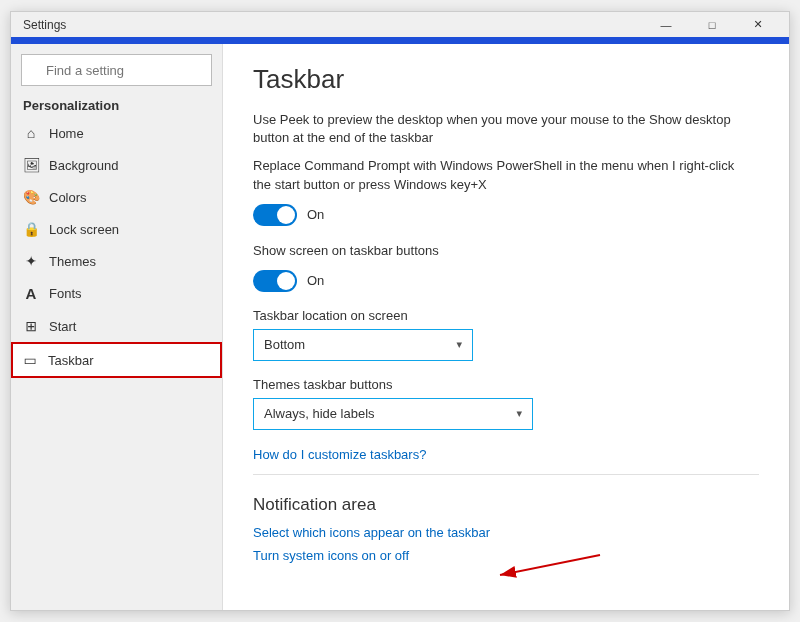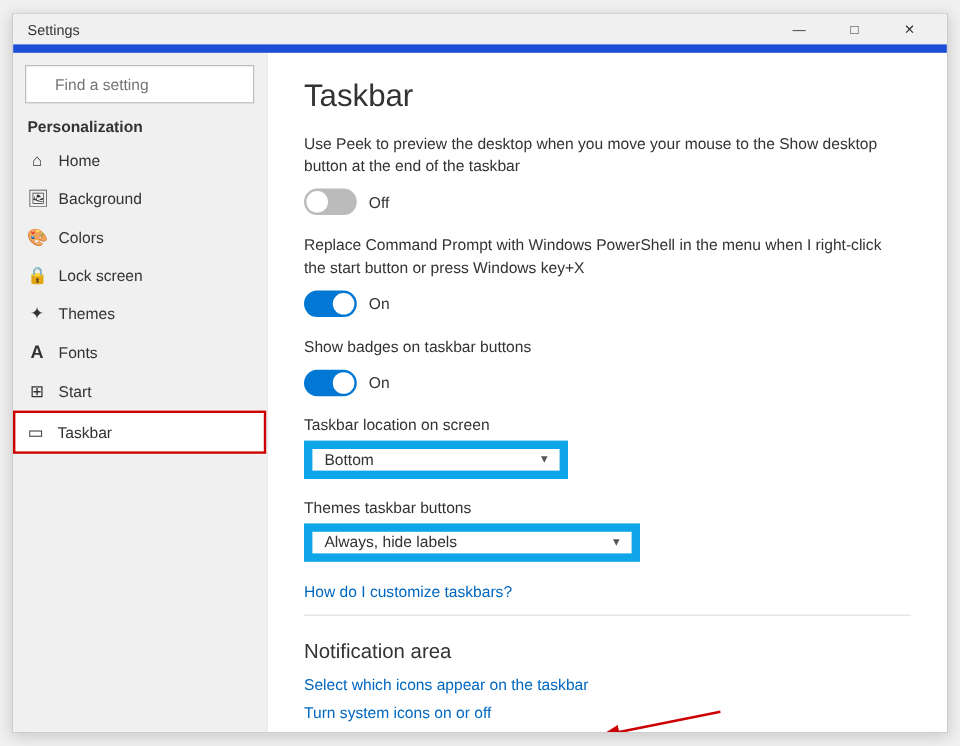--- a/index.html
+++ b/index.html
@@ -175,21 +175,21 @@
       margin-bottom: 16px;
     }
     .dropdown-label {
       font-size: 13px;
       color: #333;
       margin-bottom: 6px;
     }
     .dropdown {
       width: 220px;
       height: 32px;
-      border: 7px solid #0ea5e9;
+      border: 1px solid #0ea5e9;
       background: #fff;
       display: flex;
       align-items: center;
       justify-content: space-between;
       padding: 0 10px;
       cursor: pointer;
       font-size: 13px;
       color: #333;
     }
     .dropdown-arrow { font-size: 11px; color: #555; }
@@ -270,38 +270,32 @@
         <span class="icon">▭</span>
         <span>Taskbar</span>
       </div>
     </div>
 
     <div class="main">
       <div class="page-title">Taskbar</div>
 
       
       <div class="section-desc">Use Peek to preview the desktop when you move your mouse to the Show desktop button at the end of the taskbar</div>
-      <div class="toggle-row">
-        <div class="toggle off">
-          <div class="toggle-knob"></div>
-        </div>
-        <span class="toggle-label">Off</span>
-      </div>
 
       
       <div class="section-desc">Replace Command Prompt with Windows PowerShell in the menu when I right-click the start button or press Windows key+X</div>
       <div class="toggle-row">
         <div class="toggle on">
           <div class="toggle-knob"></div>
         </div>
         <span class="toggle-label">On</span>
       </div>
 
       
-      <div class="section-desc">Show badges on taskbar buttons</div>
+      <div class="section-desc">Show screen on taskbar buttons</div>
       <div class="toggle-row">
         <div class="toggle on">
           <div class="toggle-knob"></div>
         </div>
         <span class="toggle-label">On</span>
       </div>
 
       
       <div class="dropdown-row">
         <div class="dropdown-label">Taskbar location on screen</div>

